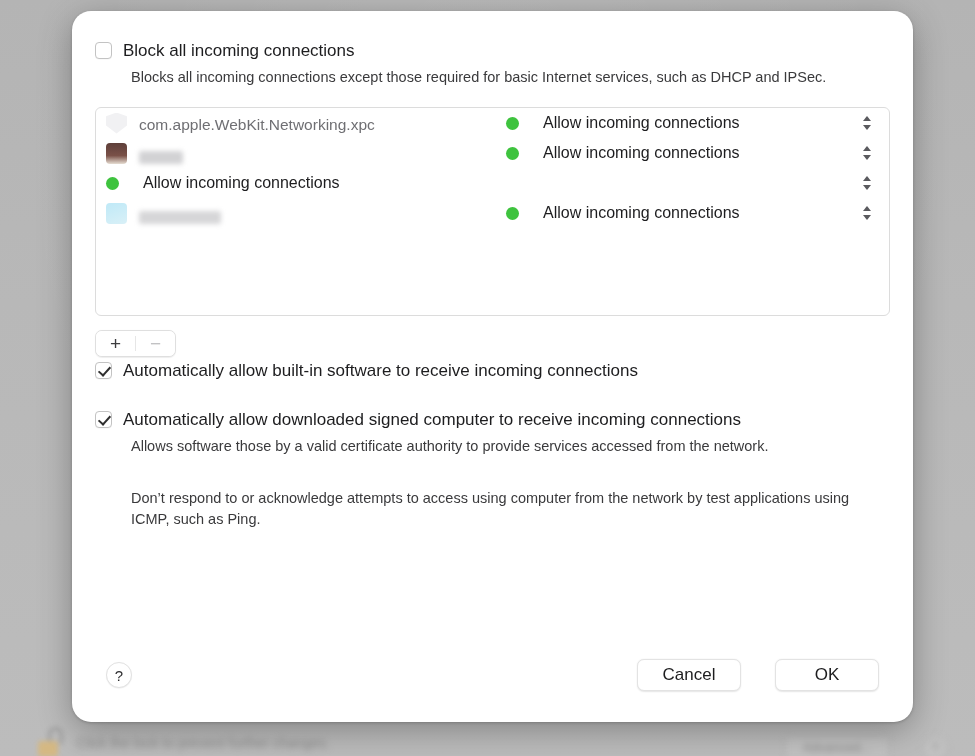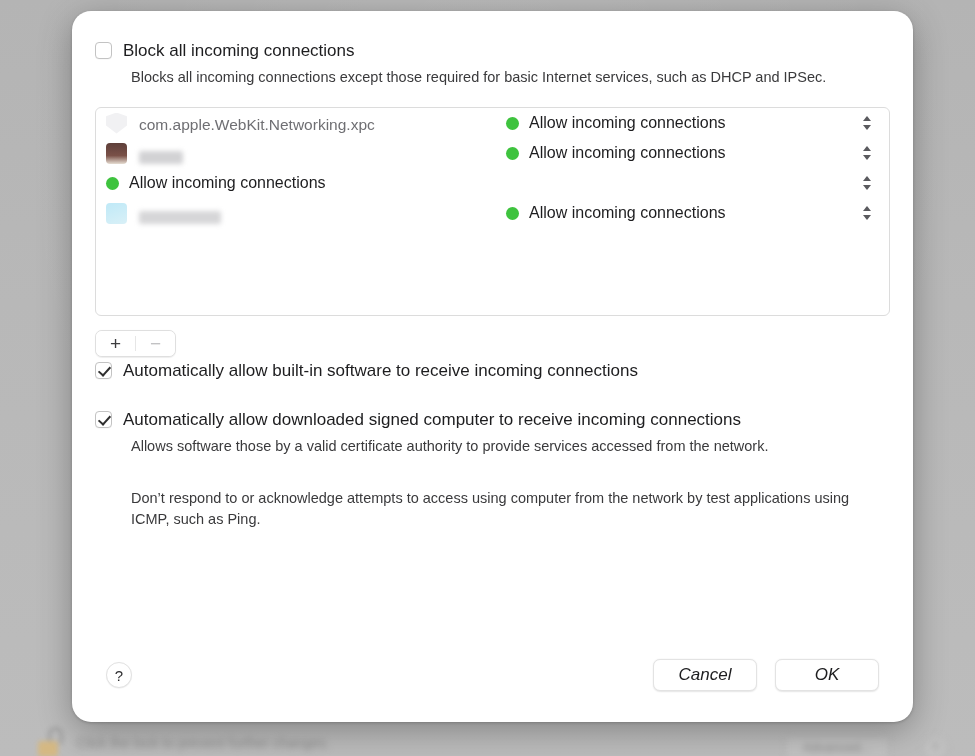--- a/index.html
+++ b/index.html
@@ -214,21 +214,21 @@
     width: 11px; height: 11px;
     border-radius: 50%;
     border: 2px solid #ffffff;
     background: #2b86e0;
   }
   .icon-cyan { background: linear-gradient(160deg,#bfe9f7 0%, #d9f0f7 100%); }
 
   .status-cell {
     display: flex;
     align-items: center;
-    gap: 10px;
+    gap: 24px;
     flex: 1 1 auto;
   }
   .dot {
     width: 13px;
     height: 13px;
     border-radius: 50%;
     background: #3ec33e;
     flex: 0 0 auto;
   }
   .status-text {
@@ -297,22 +297,21 @@
     color: #2e2e30;
     font-size: 15px;
     display: flex;
     align-items: center;
     justify-content: center;
     box-shadow: 0 0.5px 1px rgba(0,0,0,.08);
   }
   .footer-right {
     margin-left: auto;
     display: flex;
-    gap: 18px;
-    font-style: italic;
+    gap: 34px;
   }
   .btn {
     min-width: 104px;
     height: 32px;
     border-radius: 7px;
     border: 1px solid #e3e3e3;
     background: #ffffff;
     color: #1d1d1f;
     font-size: 17px;
     display: flex;

